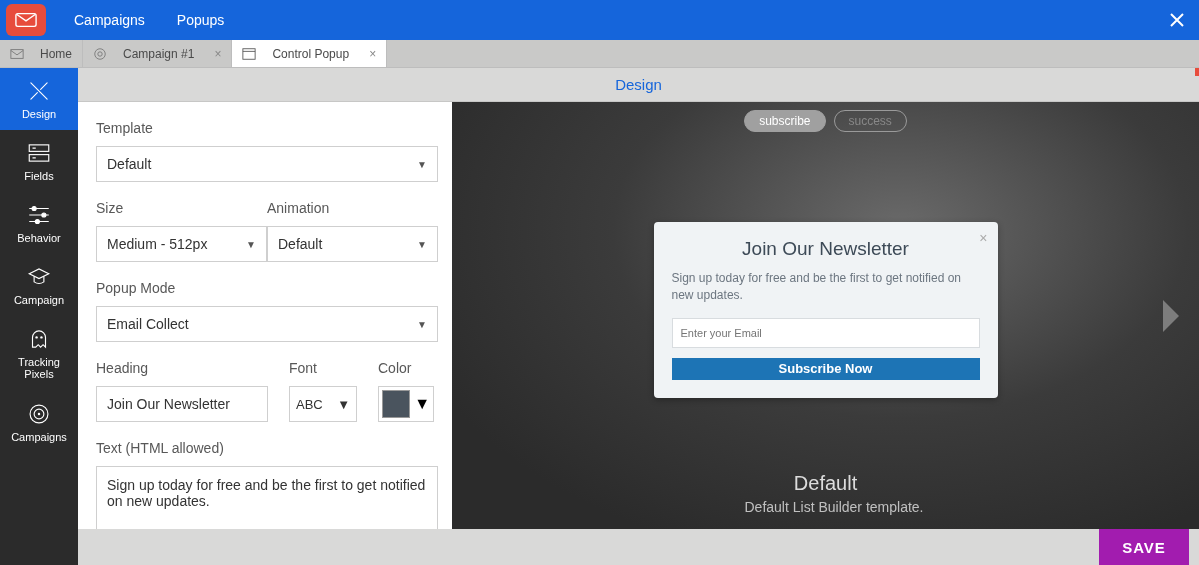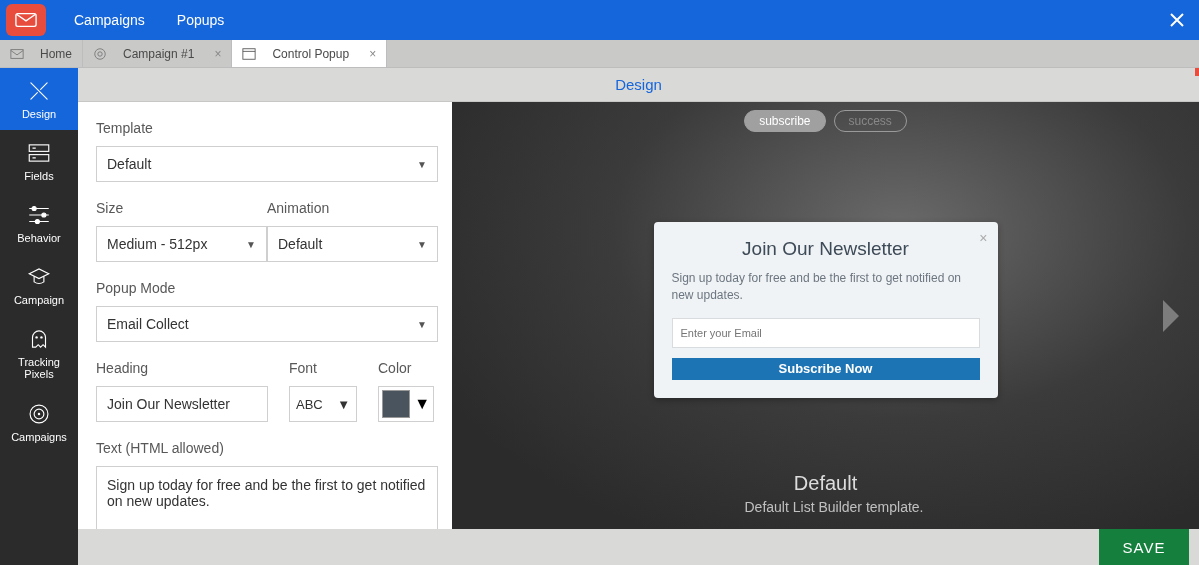--- a/index.html
+++ b/index.html
@@ -220,22 +220,22 @@
   }
   .preview-footer .t1 { color:#dcdcdc;font-size:20px;font-weight:300;margin-bottom:4px;}
   .preview-footer .t2 { color:#c0c0c0;font-size:14px;font-weight:300;padding-left:17px;}
 
   
   .bottombar {
     position:absolute;left:78px;right:0;bottom:0;height:36px;
     background:#d9d9d8;display:flex;justify-content:flex-end;align-items:stretch;
   }
   .save-btn {
-    width:90px;background:#15803d;color:#fff;display:flex;align-items:center;justify-content:center;
-    font-size:15px;letter-spacing:1px;cursor:pointer;font-weight:400;margin-right:10px;
+    width:90px;background:#a21caf;color:#fff;display:flex;align-items:center;justify-content:center;
+    font-size:15px;letter-spacing:1px;cursor:pointer;font-weight:700;margin-right:10px;
   }
 </style>
 </head>
 <body>
 
 <div class="topbar">
   <div class="logo">
     <svg viewBox="0 0 24 16">
       <rect x="1" y="1" width="22" height="14" rx="2" fill="none" stroke="#fff" stroke-width="1.5"></rect>
       <path d="M2 2 L12 9 L22 2" fill="none" stroke="#fff" stroke-width="1.5"></path>

